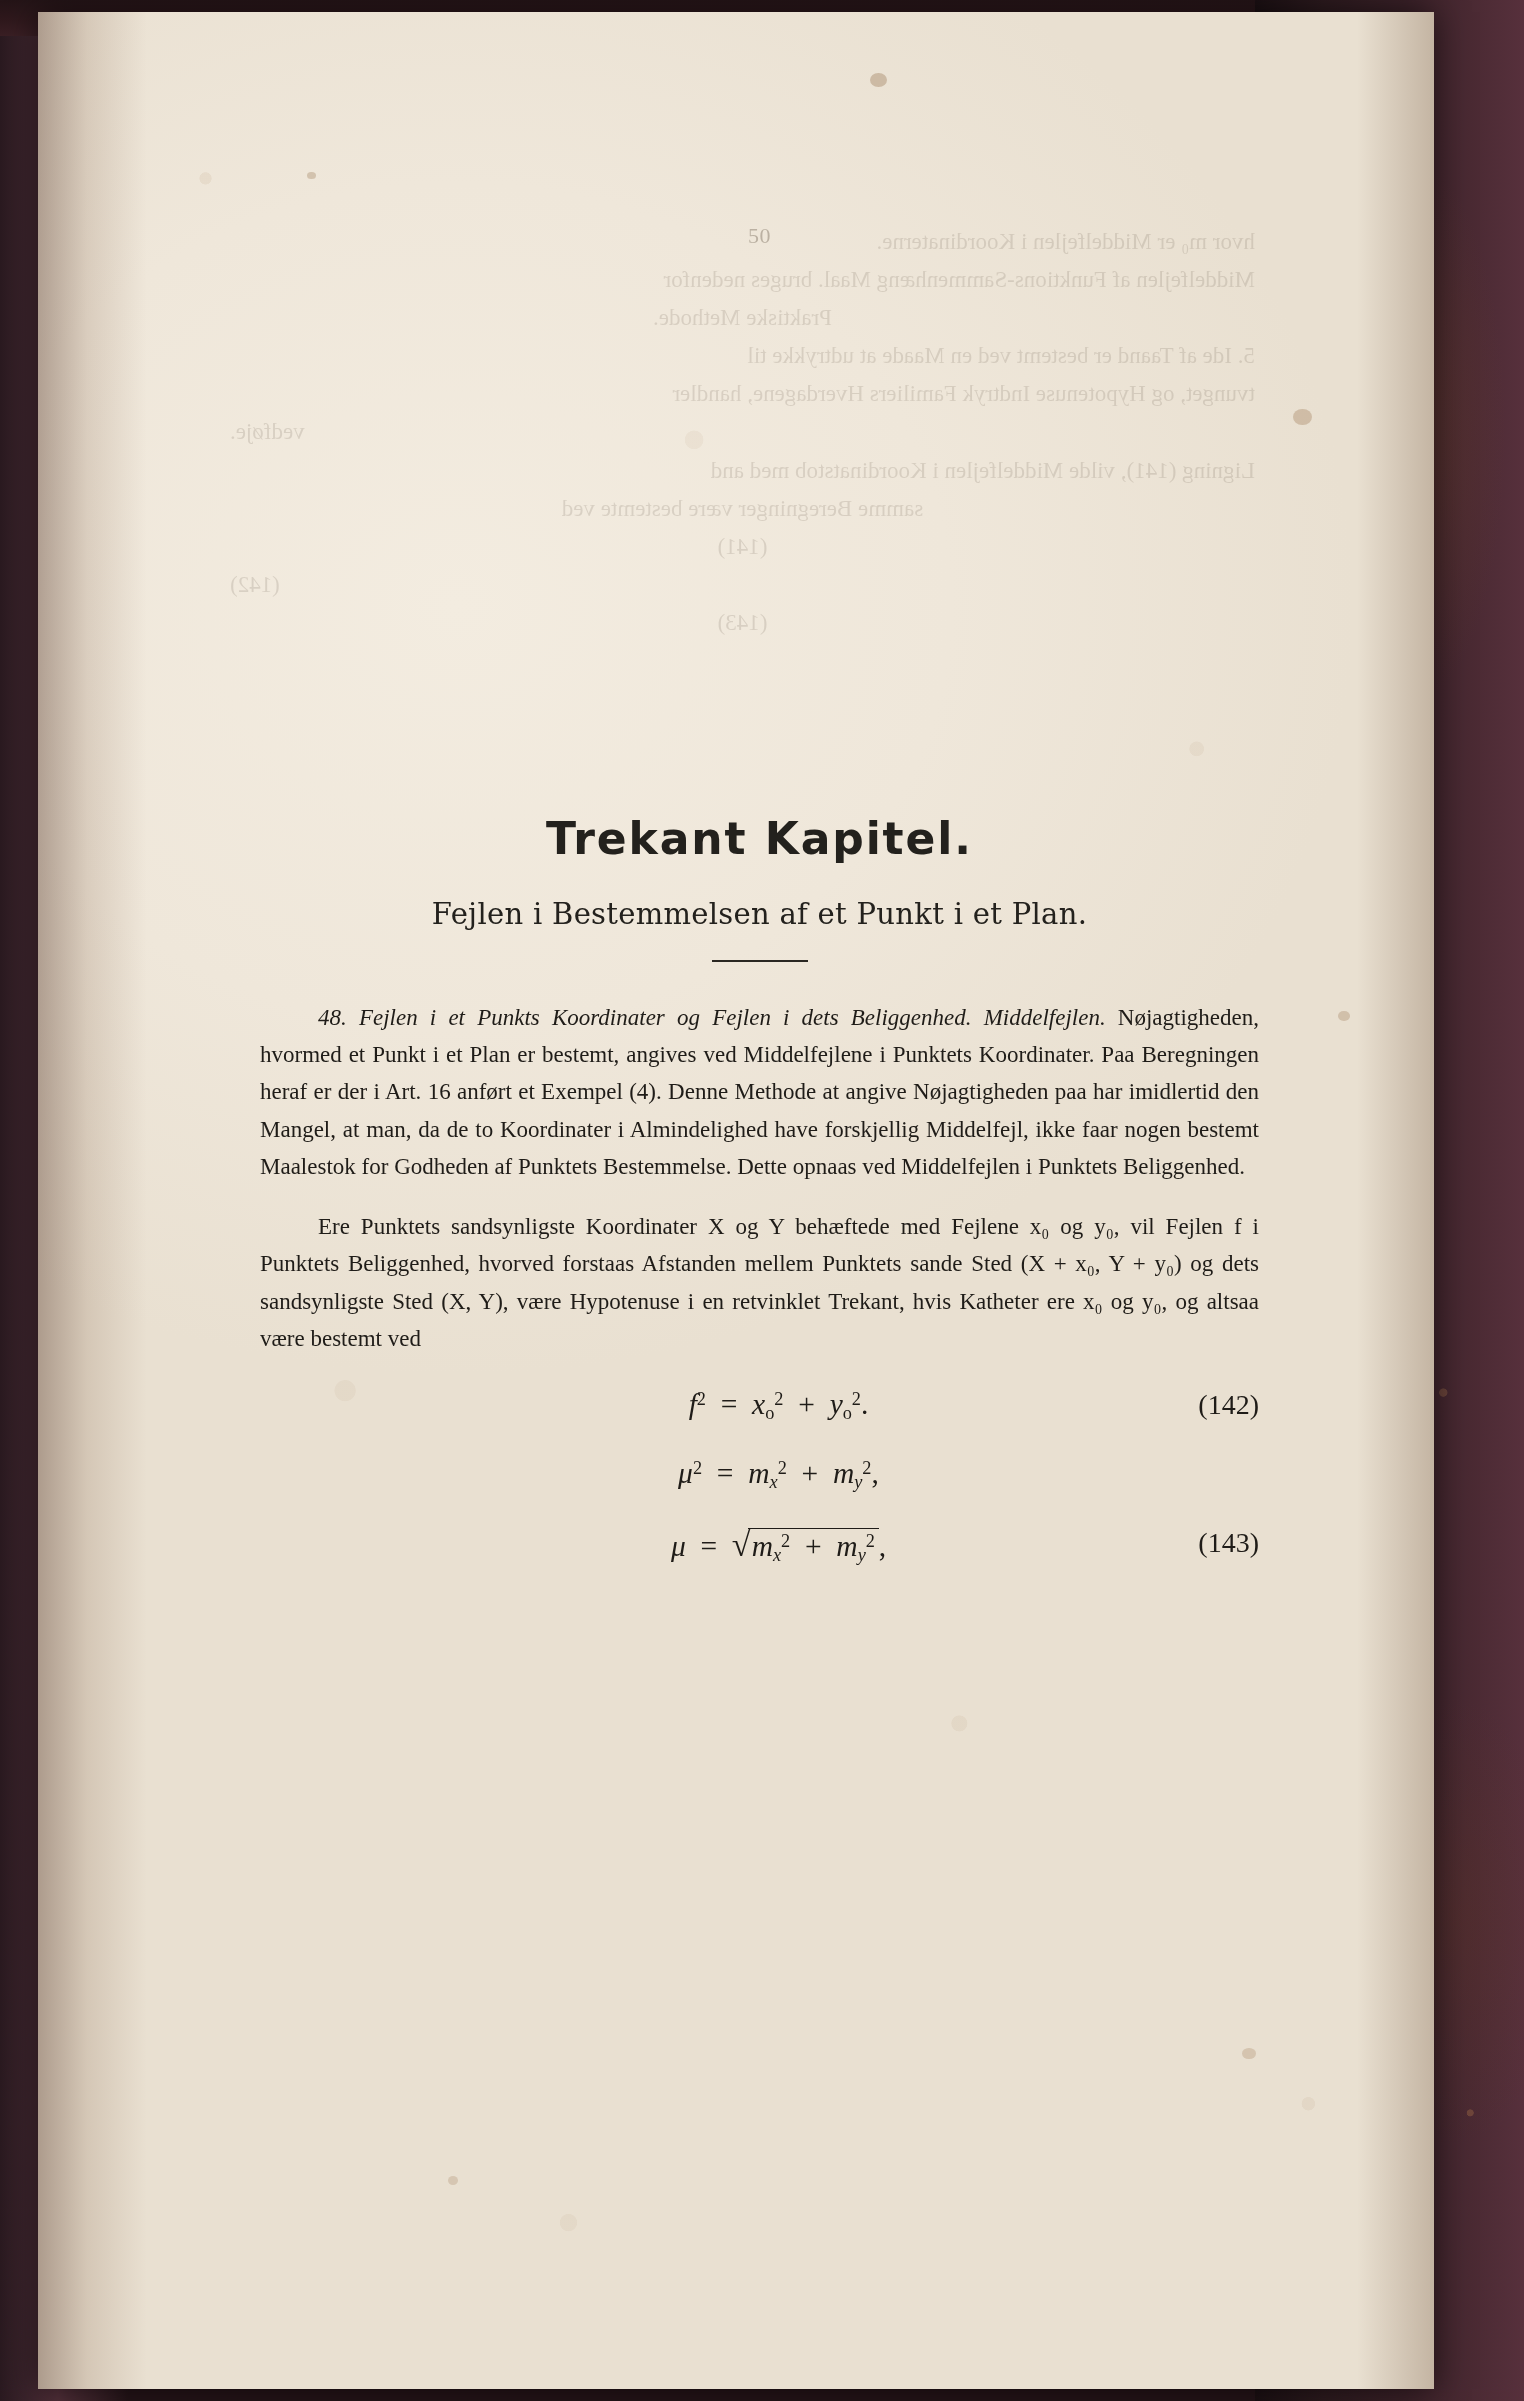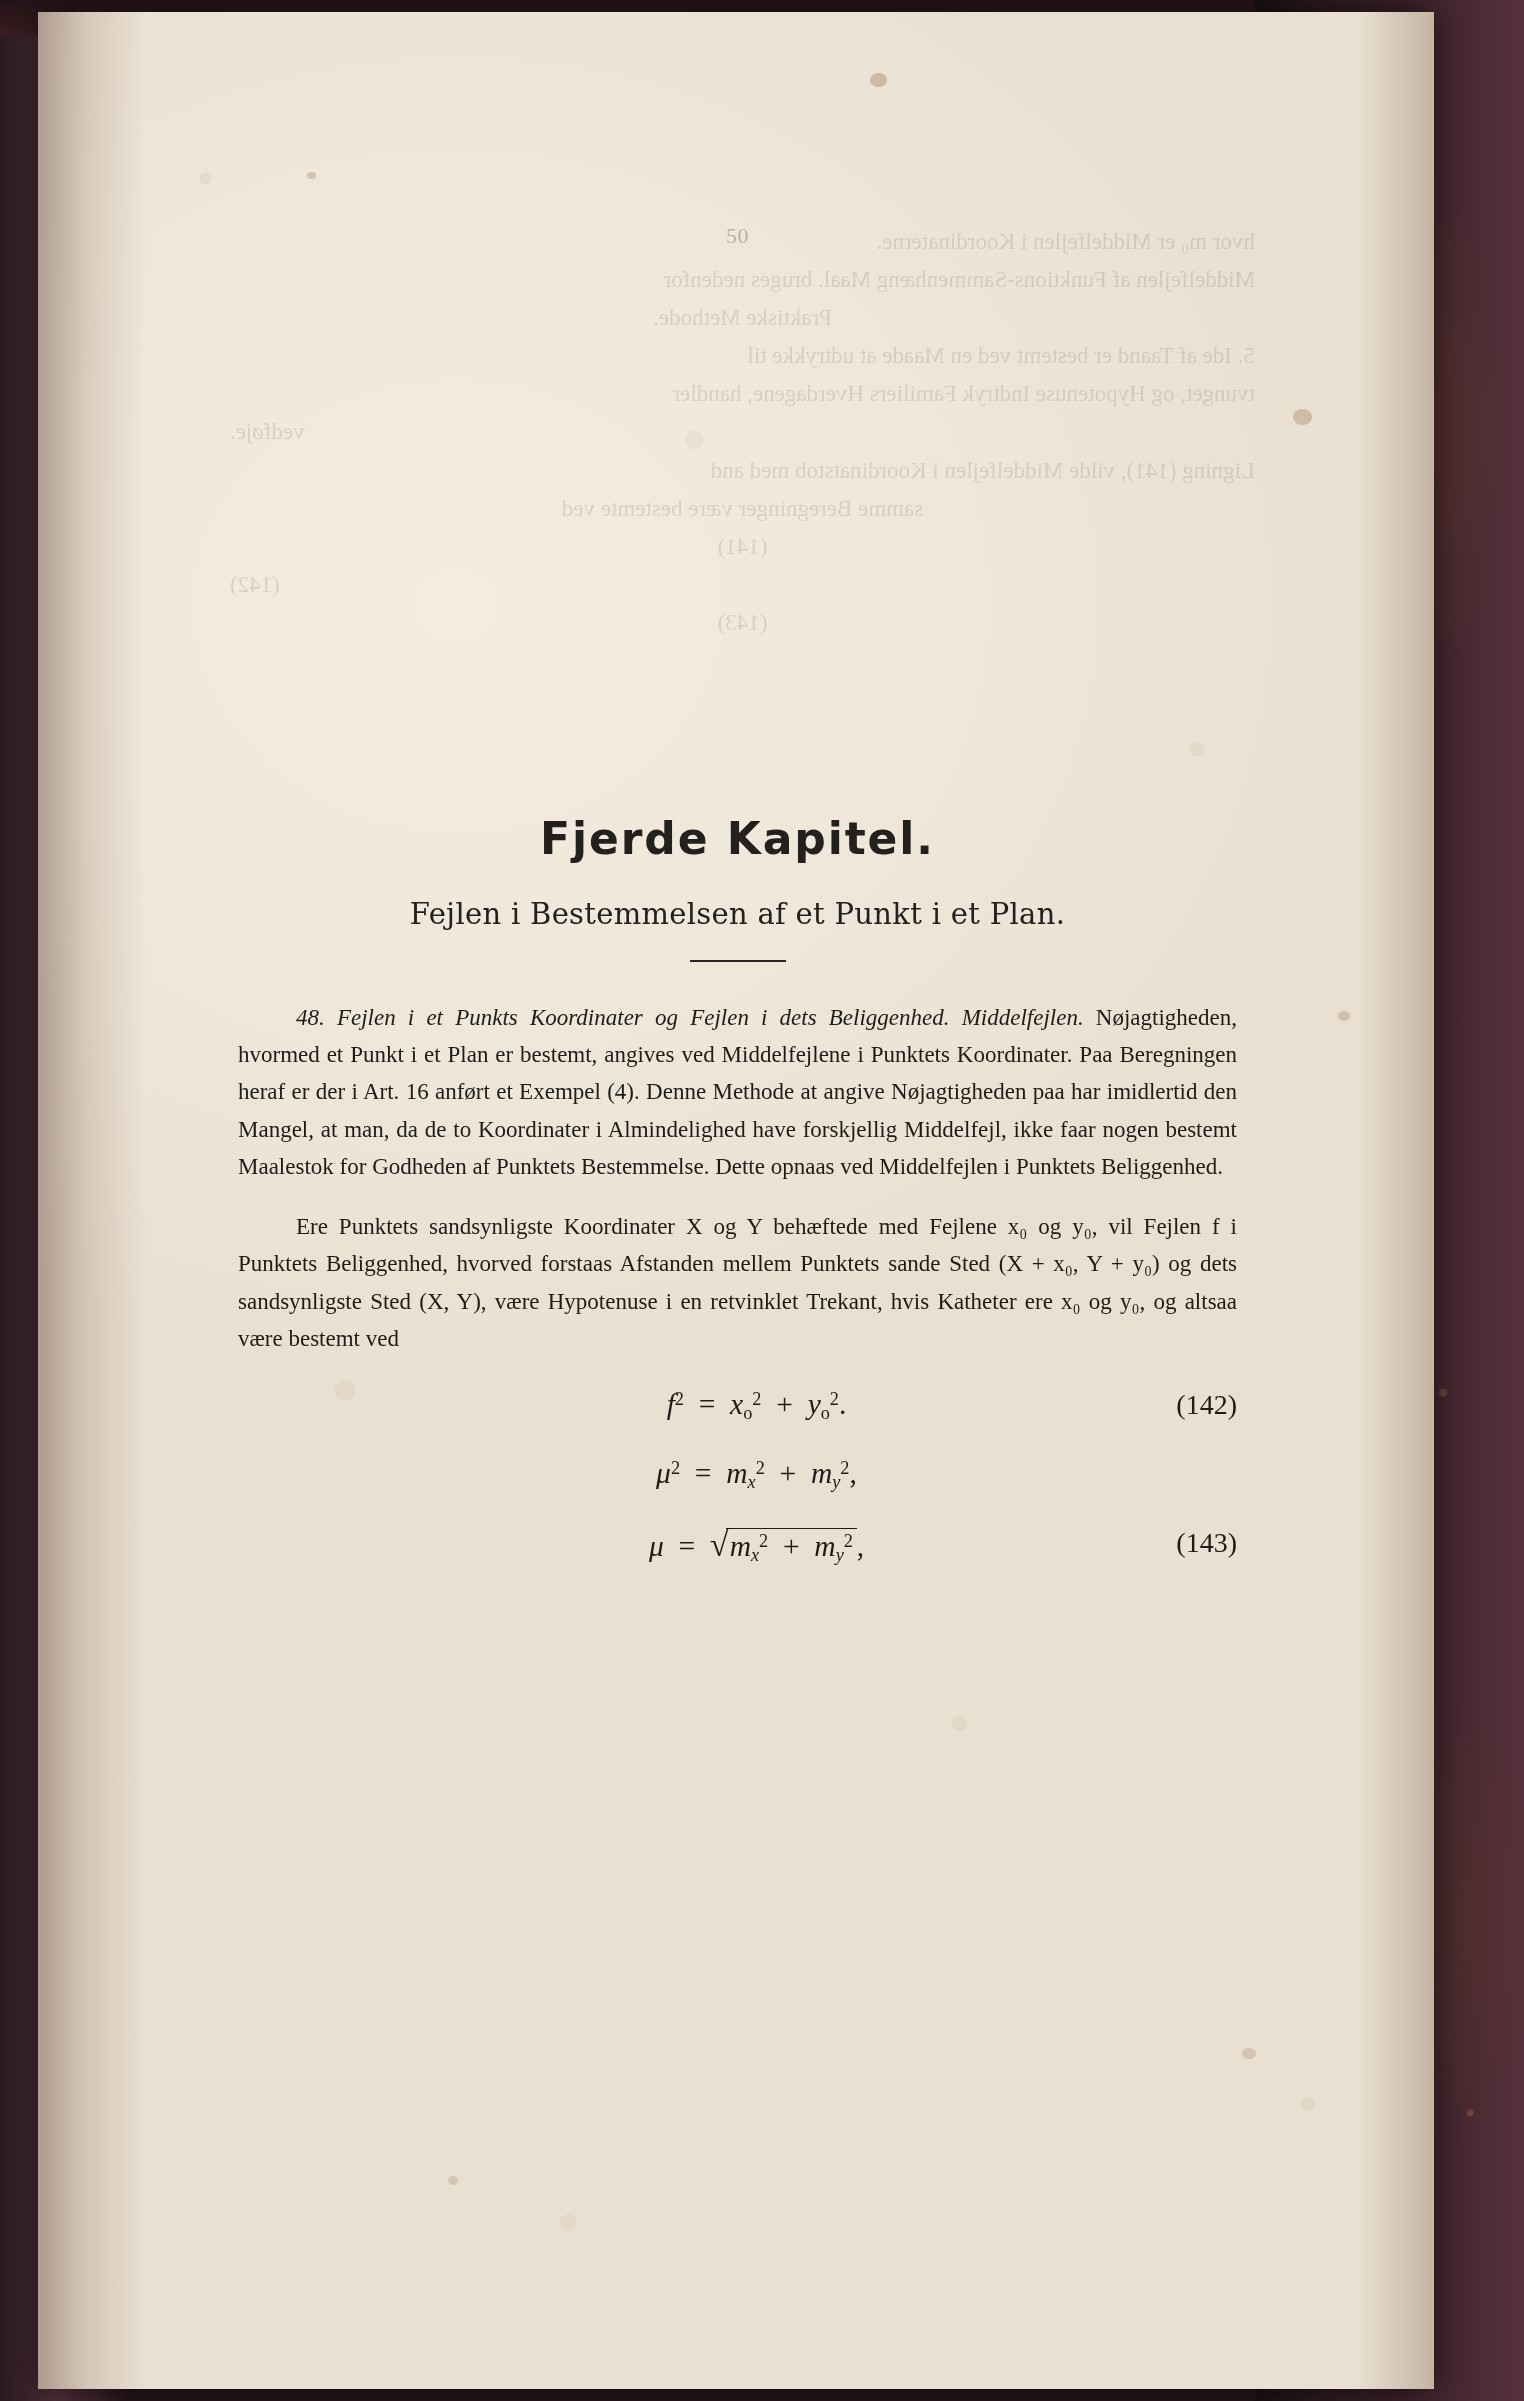--- a/index.html
+++ b/index.html
@@ -121,21 +121,21 @@
     filter: blur(0.4px);
     pointer-events: none;
     font-family: "Liberation Serif", serif;
   }
   .showthrough .st-center { text-align: center; }
   .showthrough .st-right  { text-align: right; }
 
   
   .content {
     position: absolute;
-    left: 200px;
+    left: 222px;
     top: 211px;
     width: 999px;
   }
 
   .folio {
     text-align: center;
     font-size: 22px;
     color: #5d4f3e;
     opacity: 0.35;
     letter-spacing: 0.6px;
@@ -257,21 +257,21 @@
       <div class="st-center">samme Beregninger være bestemte ved</div>
       <div class="st-center">(141)</div>
       <div class="st-right">(142)</div>
       <div class="st-center">(143)</div>
     </div>
 
     <div class="content">
 
       <div class="folio">50</div>
 
-      <h1 class="chapter-title">Fjerde Kapitel.</h1>
+      <h1 class="chapter-title">Trekant Kapitel.</h1>
 
       <h2 class="chapter-subtitle">Fejlen i Bestemmelsen af et Punkt i et Plan.</h2>
 
       <div class="rule"></div>
 
       <p class="para">
         <span class="it">48.</span>
         <span class="it">Fejlen i et Punkts Koordinater og Fejlen i dets Beliggenhed. Middelfejlen.</span>
         <span>Nøjagtigheden, hvormed et Punkt i et Plan er bestemt, angives ved Middelfejlene i Punktets Koordinater. Paa Beregningen heraf er der i Art. 16 anført et Exempel (4). Denne Methode at angive Nøjagtigheden paa har imidlertid den Mangel, at man, da de to Koordinater i Almindelighed have forskjellig Middelfejl, ikke faar nogen bestemt Maalestok for Godheden af Punktets Bestemmelse. Dette opnaas ved Middelfejlen i Punktets Beliggenhed.</span>
       </p>

